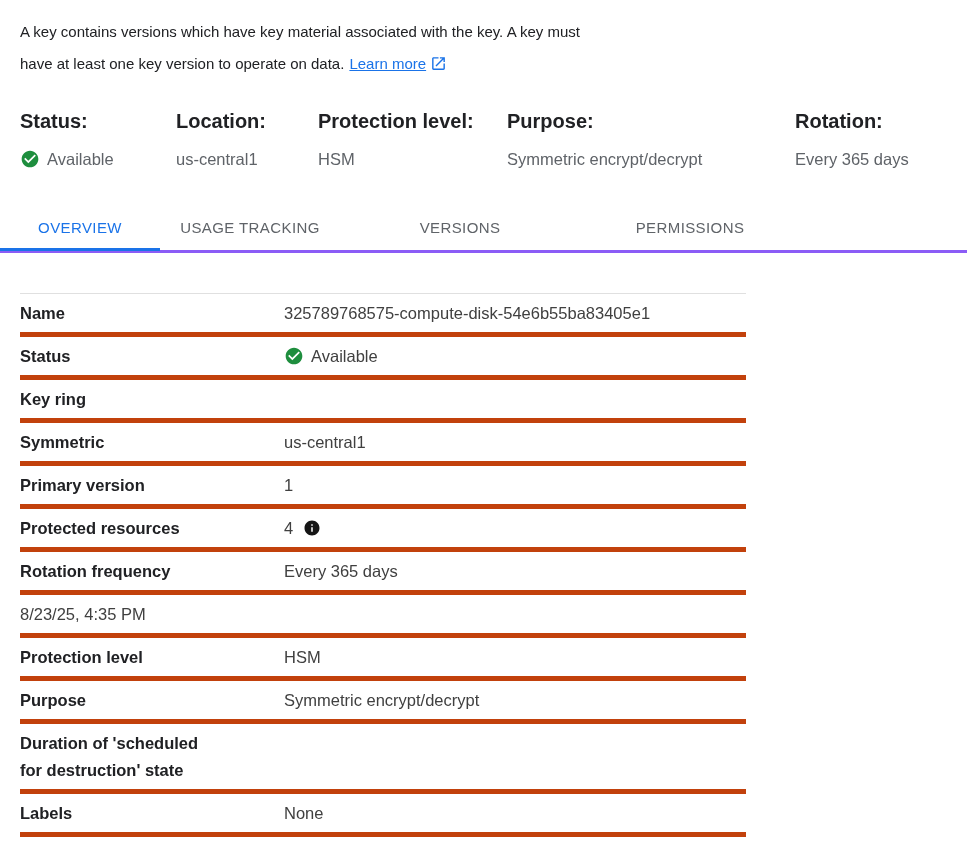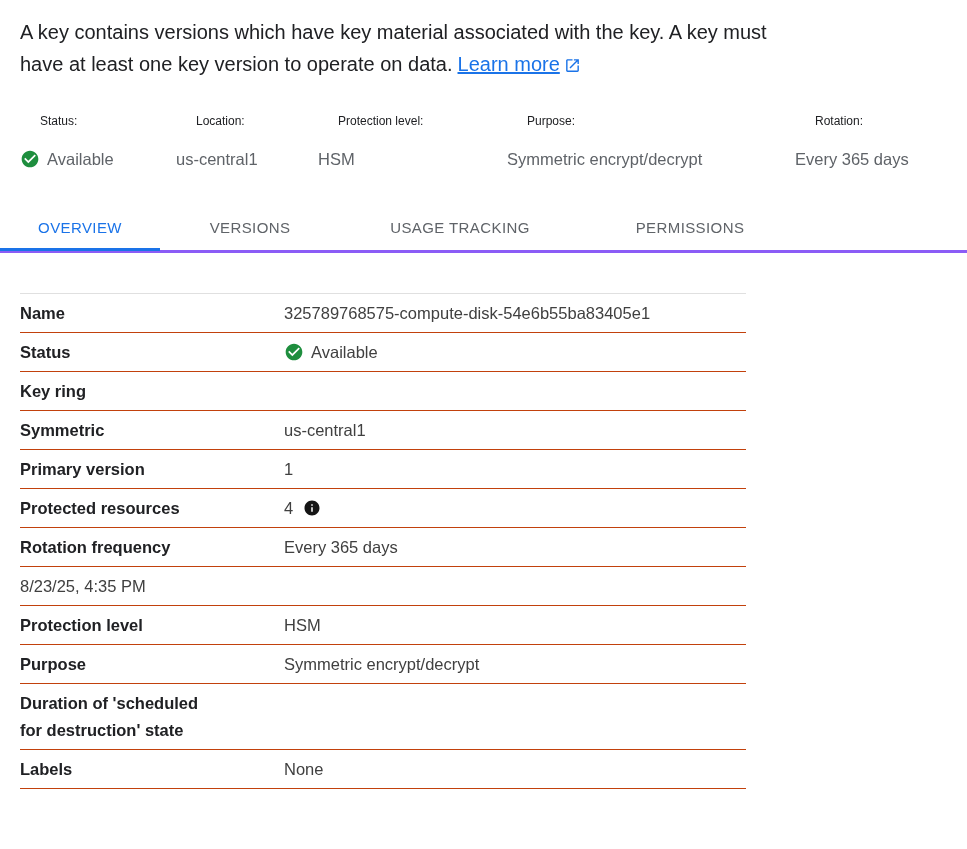--- a/index.html
+++ b/index.html
@@ -7,21 +7,21 @@
     width: 967px; height: 849px;
     background: #ffffff;
     font-family: "Liberation Sans", sans-serif;
     color: #202124;
     overflow: hidden;
   }
 
   
   .intro {
     padding: 16px 24px 0 20px;
-    font-size: 20px;
+    font-size: 15px;
     line-height: 32px;
     color: #202124;
   }
   .learn-more {
     color: var(--link-blue, #1a73e8);
     text-decoration: underline;
     cursor: pointer;
     margin-left: 5px;
   }
   .open-in-new {
@@ -37,25 +37,24 @@
     display: flex;
     padding-left: 20px;
     margin-top: 31px;
   }
   .status-col:nth-child(1) { width: 156px; }
   .status-col:nth-child(2) { width: 142px; }
   .status-col:nth-child(3) { width: 189px; }
   .status-col:nth-child(4) { width: 288px; }
   .status-col:nth-child(5) { flex: 1; }
   .status-label {
-    font-size: 12px;
-    font-weight: 400;
+    font-size: 20px;
+    font-weight: 700;
     color: #202124;
     line-height: 20px;
-    margin-left: 20px;
   }
   .status-value {
     margin-top: 18px;
     font-size: 16.5px;
     color: #5f6368;
     line-height: 20px;
     display: flex;
     align-items: center;
   }
   .check-circle {
@@ -101,21 +100,21 @@
   
   .details {
     margin: 40px 0 0 20px;
     width: 726px;
     border-top: 1px solid #e0e0e0;
     font-size: 16.5px;
   }
   .drow {
     display: flex;
     align-items: center;
-    border-bottom: 1px solid #c2410c;
+    border-bottom: 5px solid #c2410c;
     padding: 5.5px 0;
   }
   .drow-label {
     flex: 0 0 264px;
     font-weight: 700;
     color: #202124;
     line-height: 27px;
     white-space: pre-line;
     padding-right: 16px;
   }
@@ -171,22 +170,22 @@
     <div class="status-value">Symmetric encrypt/decrypt</div>
   </div>
   <div class="status-col">
     <div class="status-label">Rotation:</div>
     <div class="status-value">Every 365 days</div>
   </div>
 </div>
 
 <div class="tabs">
   <div class="tab active">OVERVIEW</div>
+  <div class="tab">USAGE TRACKING</div>
   <div class="tab">VERSIONS</div>
-  <div class="tab">USAGE TRACKING</div>
   <div class="tab">PERMISSIONS</div>
 </div>
 
 <div class="details">
 
   <div class="drow">
     <div class="drow-label">Name</div>
     <div class="drow-value">325789768575-compute-disk-54e6b55ba83405e1</div>
   </div>
 

